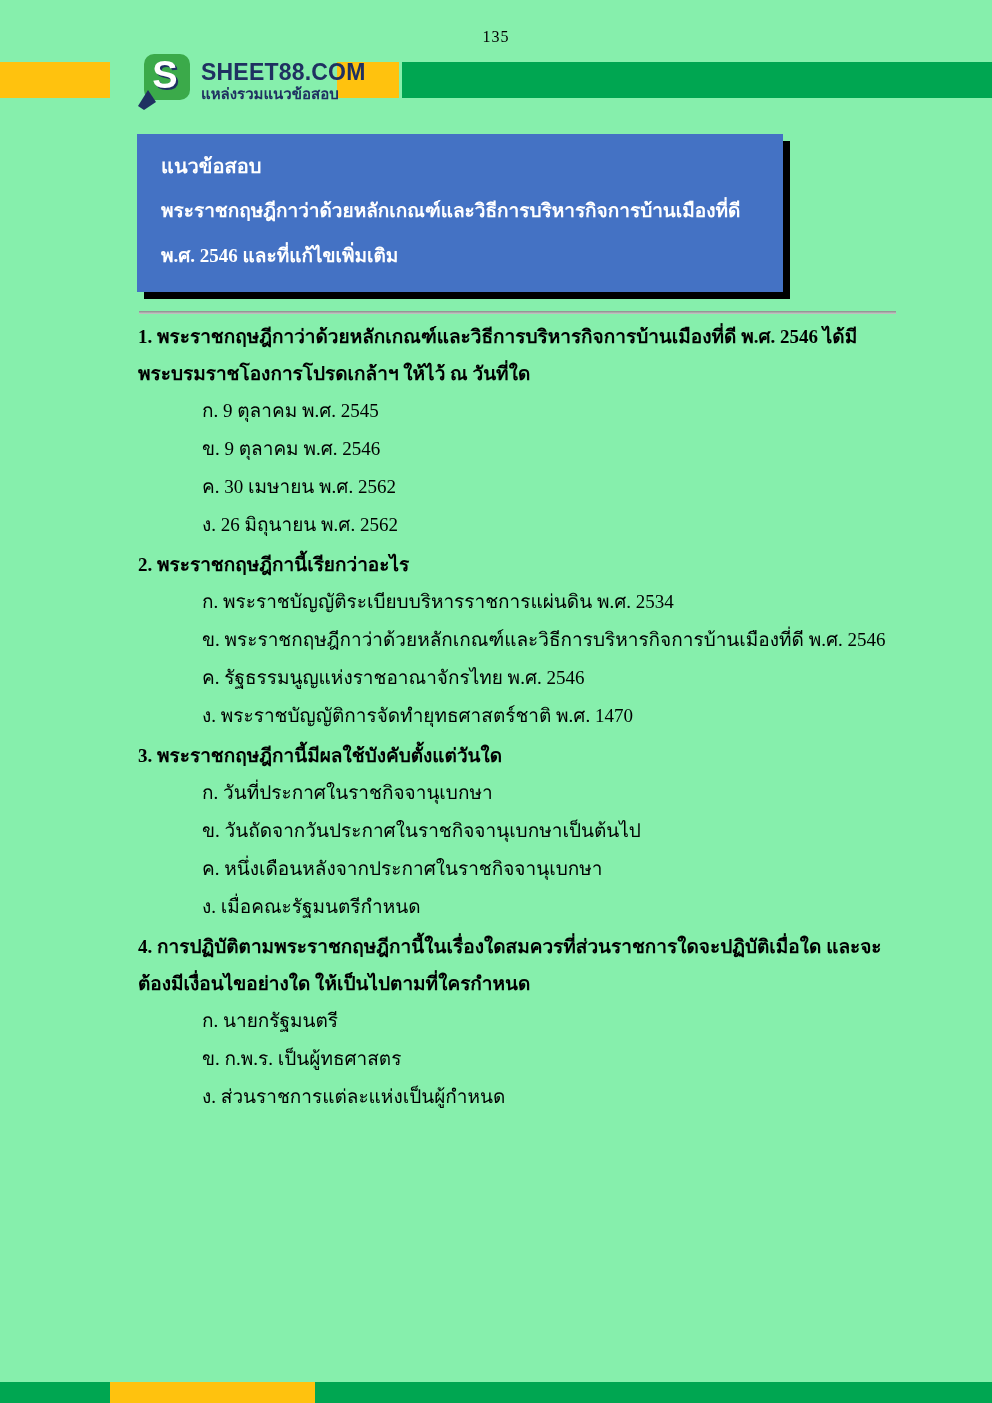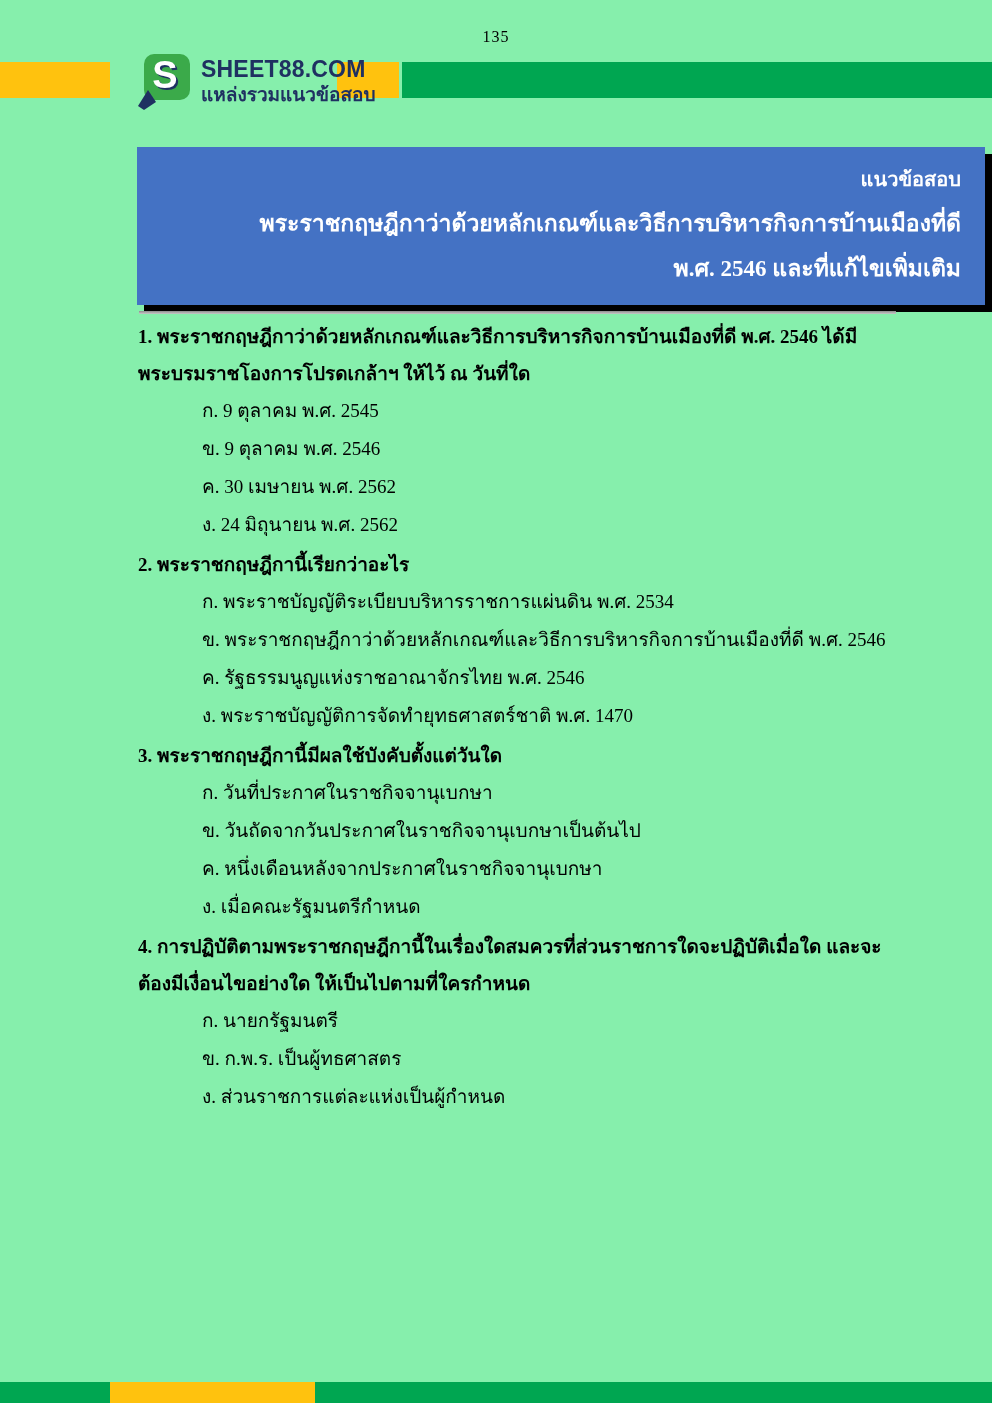--- a/index.html
+++ b/index.html
@@ -16,31 +16,31 @@
   .seg-yellow-left  { left:0; width:110px; background:#FFC20E; }
   .seg-yellow-mid   { left:337px; width:62px; background:#FFC20E; }
   .seg-green-top    { left:402px; right:0; background:#00A651; }
 
   
   .logo { position:absolute; top:54px; left:138px; display:flex; align-items:center; gap:11px; }
   .logo-icon { width:52px; height:56px; position:relative; flex:0 0 auto; }
   .logo-icon svg { display:block; }
   .logo-text { font-family:"Liberation Sans","DejaVu Sans",sans-serif; color:#1F3061; }
   .logo-name { font-weight:bold; font-size:23px; line-height:1.1; letter-spacing:0.2px; }
-  .logo-tagline { font-weight:bold; font-size:19px; line-height:1.25; }
+  .logo-tagline { font-weight:bold; font-size:15px; line-height:1.25; }
 
   
-  .title-box { position:absolute; top:147px; left:137px; width:848px;
+  .title-box { position:absolute; top:134px; left:137px; width:646px;
                background:#4472C4; box-shadow:7px 7px 0 #000000;
-               text-align:right; color:#ffffff; font-weight:bold;
+               text-align:left; color:#ffffff; font-weight:bold;
                padding:17px 24px 21px; }
   .title-line { line-height:30px; }
   .title-line + .title-line { margin-top:15px; }
   .title-l1 { font-size:20px; }
-  .title-l2, .title-l3 { font-size:23px; }
+  .title-l2, .title-l3 { font-size:19px; }
 
   
   .rule { position:absolute; top:311px; left:139px; width:757px; height:3px;
           background:linear-gradient(#8c8c8c,#c9c9c9); }
 
   
   .content { position:absolute; top:318px; left:138px; width:766px; font-size:19px; }
   .question { margin-bottom:2px; }
   .stem { font-weight:bold; line-height:37px; }
   .choice { line-height:38px; padding-left:64px; }
@@ -88,21 +88,21 @@
 
   <div class="rule"></div>
 
   <div class="content">
 
     <div class="question">
       <div class="stem"><span>1.</span> <span>พระราชกฤษฎีกาว่าด้วยหลักเกณฑ์และวิธีการบริหารกิจการบ้านเมืองที่ดี พ.ศ. 2546 ได้มีพระบรมราชโองการโปรดเกล้าฯ ให้ไว้ ณ วันที่ใด</span></div>
       <div class="choice"><span>ก.</span> <span>9 ตุลาคม พ.ศ. 2545</span></div>
       <div class="choice"><span>ข.</span> <span>9 ตุลาคม พ.ศ. 2546</span></div>
       <div class="choice"><span>ค.</span> <span>30 เมษายน พ.ศ. 2562</span></div>
-      <div class="choice"><span>ง.</span> <span>24 มิถุนายน พ.ศ. 2562</span></div>
+      <div class="choice"><span>ง.</span> <span>26 มิถุนายน พ.ศ. 2562</span></div>
     </div>
 
     <div class="question">
       <div class="stem"><span>2.</span> <span>พระราชกฤษฎีกานี้เรียกว่าอะไร</span></div>
       <div class="choice"><span>ก.</span> <span>พระราชบัญญัติระเบียบบริหารราชการแผ่นดิน พ.ศ. 2534</span></div>
       <div class="choice"><span>ข.</span> <span>พระราชกฤษฎีกาว่าด้วยหลักเกณฑ์และวิธีการบริหารกิจการบ้านเมืองที่ดี พ.ศ. 2546</span></div>
       <div class="choice"><span>ค.</span> <span>รัฐธรรมนูญแห่งราชอาณาจักรไทย พ.ศ. 2546</span></div>
       <div class="choice"><span>ง.</span> <span>พระราชบัญญัติการจัดทำยุทธศาสตร์ชาติ พ.ศ. 1470</span></div>
     </div>
 

